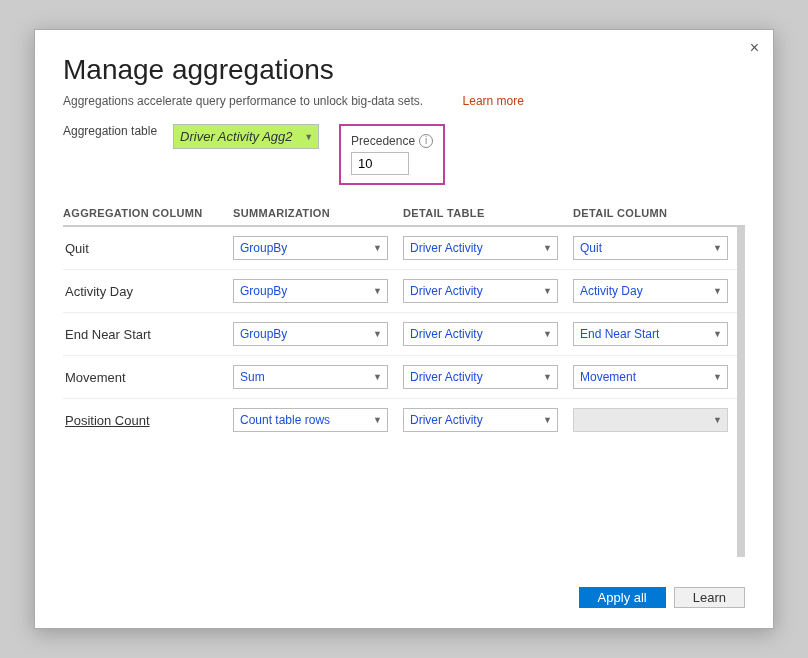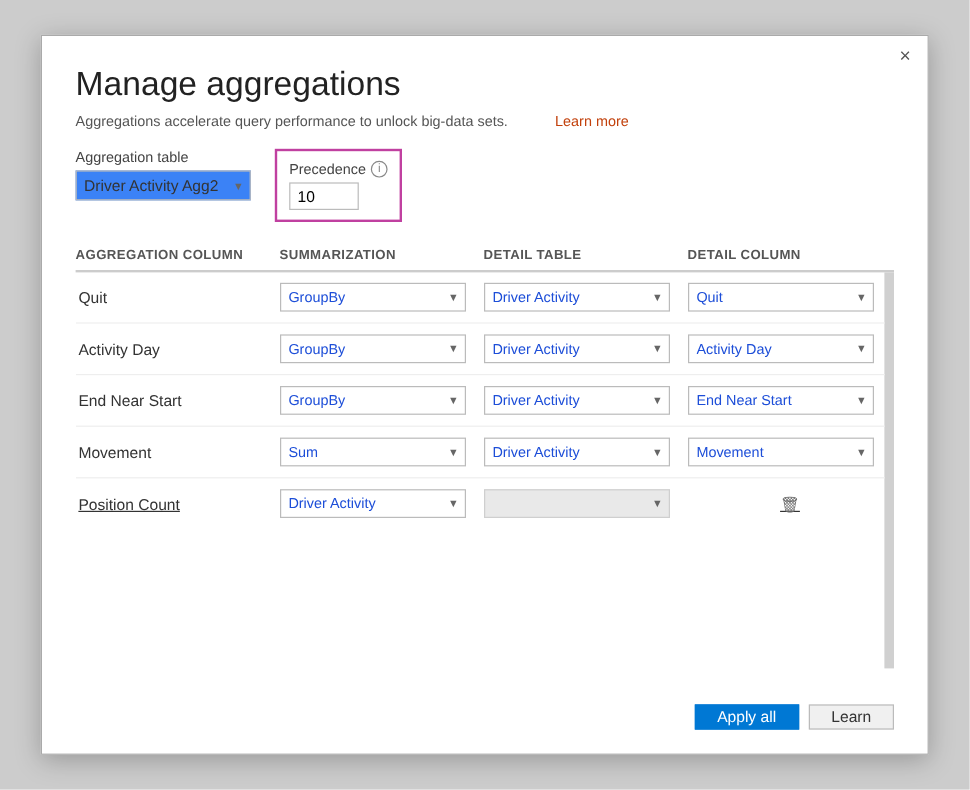--- a/index.html
+++ b/index.html
@@ -53,22 +53,21 @@
       margin-left: 36px;
     }
     .top-row {
       display: flex;
       align-items: flex-start;
       gap: 20px;
       margin-bottom: 16px;
     }
     .field-group {
       display: flex;
-      flex-direction: column;
-      gap: 4px;
+      gap: 16px;
     }
     .field-label {
       font-size: 12px;
       color: #444;
     }
     .field-label-row {
       display: flex;
       align-items: center;
       gap: 4px;
     }
@@ -95,26 +94,27 @@
       position: absolute;
       right: 6px;
       top: 50%;
       transform: translateY(-50%);
       pointer-events: none;
     }
     .select-wrapper select {
       appearance: none;
       -webkit-appearance: none;
       border: 1px solid #bbb;
-      background: #3b82f6;
+      background: #bef264;
       padding: 4px 24px 4px 6px;
       font-size: 13px;
       color: #333;
       cursor: pointer;
       width: 100%;
+      font-style: italic;
     }
     .precedence-box {
       border: 2px solid #c040a0;
       padding: 8px 10px;
       display: inline-flex;
       flex-direction: column;
       gap: 4px;
     }
     .precedence-input {
       border: 1px solid #bbb;
@@ -279,20 +279,21 @@
       </div>
       <div class="data-row">
         <div class="row-label">Movement</div>
         <div class="select-wrapper-sm"><select><option>Sum</option></select></div>
         <div class="select-wrapper-sm"><select><option>Driver Activity</option></select></div>
         <div class="select-wrapper-sm"><select><option>Movement</option></select></div>
         <div class="delete-icon" style="font-size: 13px;">🗑</div>
       </div>
       <div class="data-row">
         <div class="row-label">Position Count</div>
+        <div class="select-wrapper-sm"><select><option>Count table rows</option></select></div>
         <div class="select-wrapper-sm"><select><option>Driver Activity</option></select></div>
         <div class="select-wrapper-sm select-disabled"><select disabled=""><option></option></select></div>
         <div class="delete-icon" style="font-size: 13px;">🗑</div>
       </div>
     </div>
 
   <div class="dialog-footer">
     <button class="btn btn-primary">Apply all</button>
     <button class="btn">Learn</button>
   </div>

